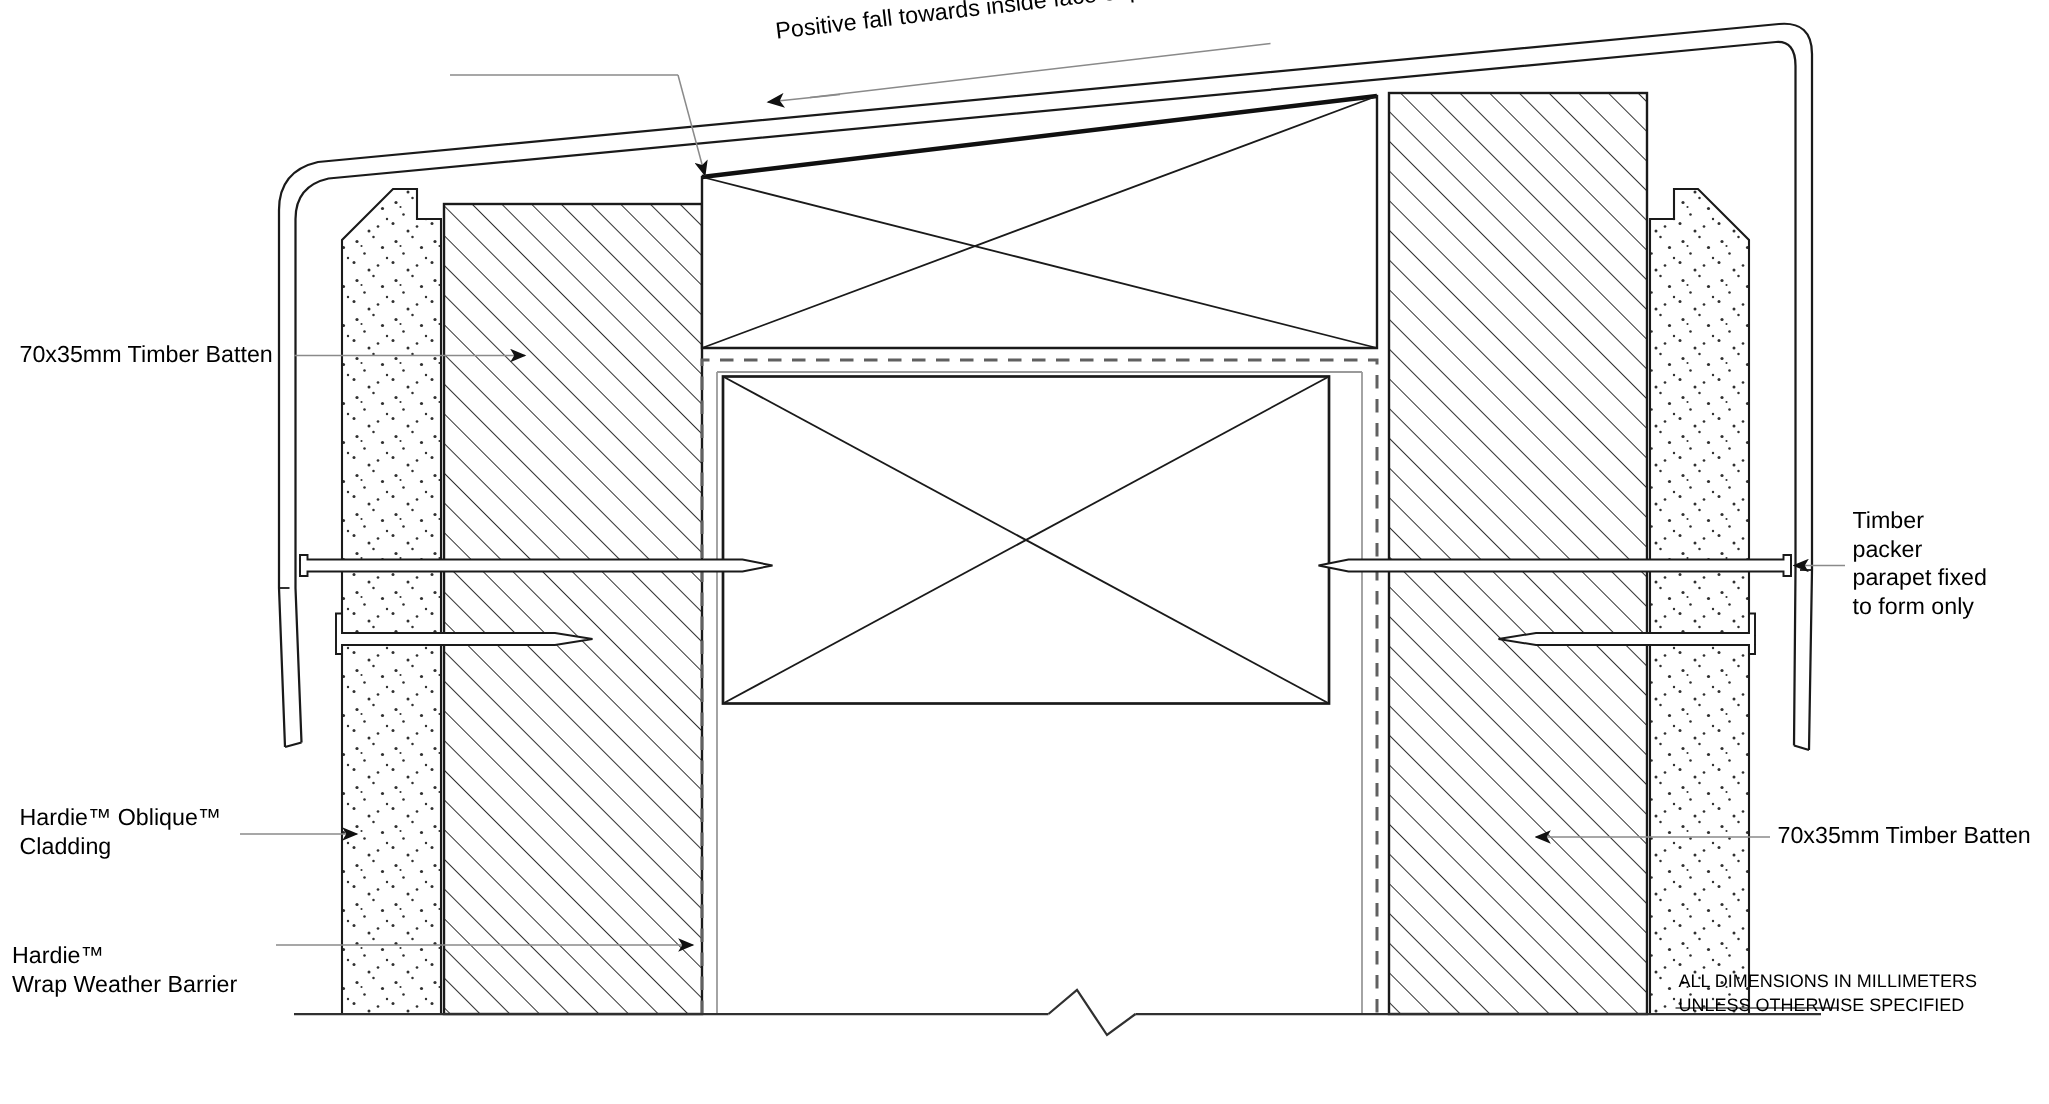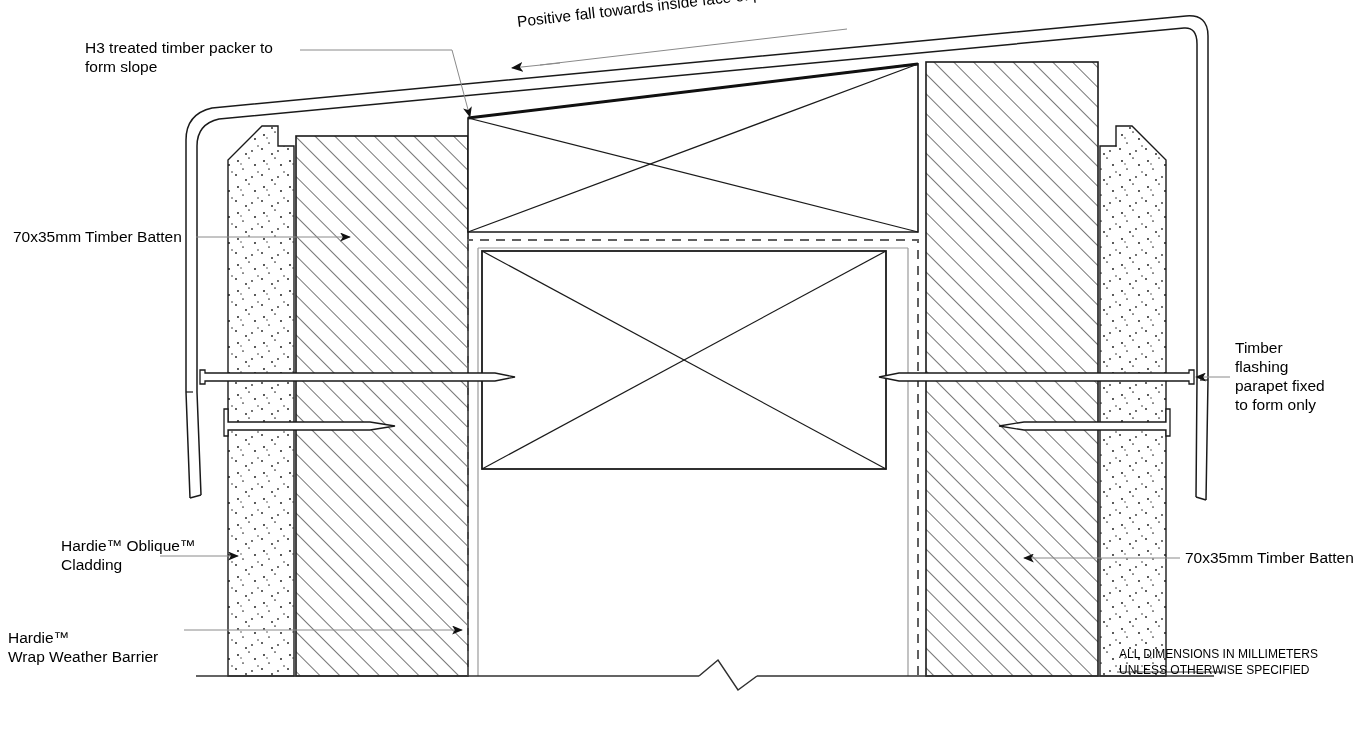--- a/index.html
+++ b/index.html
@@ -29,21 +29,21 @@
   .annotation {
     position: absolute;
     font-family: "Liberation Sans", sans-serif;
     font-size: 15.5px;
     line-height: 19px;
     color: #000000;
     white-space: pre;
   }
   .ann-h3        { left: 85px;  top: 38px;  }
   .ann-batten-l  { left: 13px;  top: 227px; }
-  .ann-cladding  { left: 13px;  top: 536px; margin-left: 48px; }
+  .ann-cladding  { left: 13px;  top: 536px; }
   .ann-wrap      { left: 8px;   top: 628px; }
   .ann-batten-r  { left: 1185px;top: 548px; }
   .ann-metal     { left: 1235px;top: 338px; }
   .ann-note      { left: 1119px;top: 646px; font-size: 12px; line-height: 16px; }
   .ann-fall {
     left: 516px; top: 12px;
     transform: rotate(-6.6deg);
     transform-origin: 0 0;
   }
 </style>
@@ -156,36 +156,34 @@
       <line x1="184" y1="630" x2="462" y2="630" stroke="#8a8a8a" stroke-width="1" marker-end="url(#arrowBlk)"></line>
 
       <line x1="1180" y1="558" x2="1024" y2="558" stroke="#8a8a8a" stroke-width="1" marker-end="url(#arrowBlk)"></line>
 
       <line x1="1230" y1="377" x2="1196" y2="377" stroke="#8a8a8a" stroke-width="1" marker-end="url(#arrowBlk)"></line>
 
       <line x1="1117" y1="672" x2="1226" y2="672" stroke="#4a4a4a" stroke-width="1"></line>
     </g>
   </svg>
 
-  <div class="annotation ann-h3"><span>H3 treated timber packer to</span>
-<span>form slope</span></div>
 
   <div class="annotation ann-fall">Positive fall towards inside face of parapet</div>
 
   <div class="annotation ann-batten-l">70x35mm Timber Batten</div>
 
   <div class="annotation ann-cladding"><span>Hardie™ Oblique™</span>
 <span>Cladding</span></div>
 
   <div class="annotation ann-wrap"><span>Hardie™</span>
 <span>Wrap Weather Barrier</span></div>
 
   <div class="annotation ann-batten-r">70x35mm Timber Batten</div>
 
   <div class="annotation ann-metal"><span>Timber</span>
-<span>flashing</span>
+<span>packer</span>
 <span>parapet fixed</span>
 <span>to form only</span></div>
 
   <div class="annotation ann-note"><span>ALL DIMENSIONS IN MILLIMETERS</span>
 <span>UNLESS OTHERWISE SPECIFIED</span></div>
 
 </div>
 
 </body></html>

